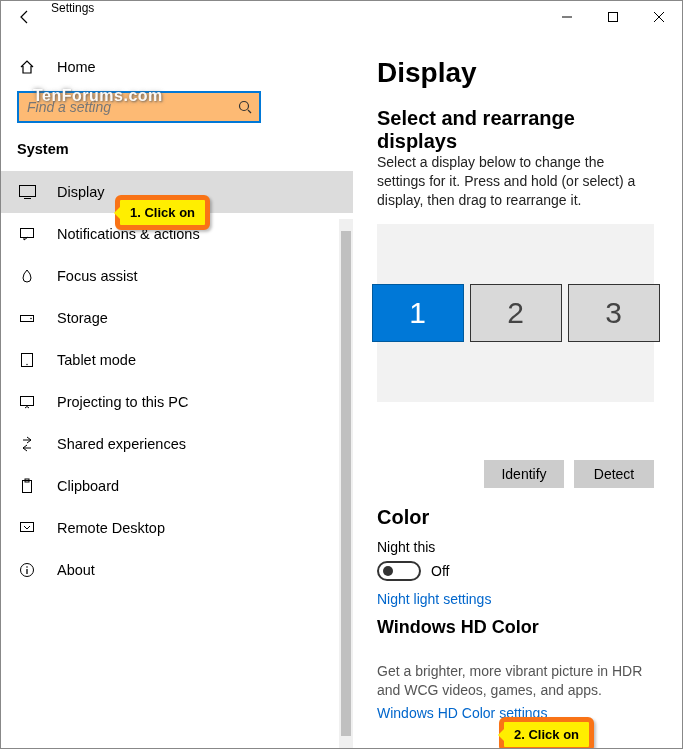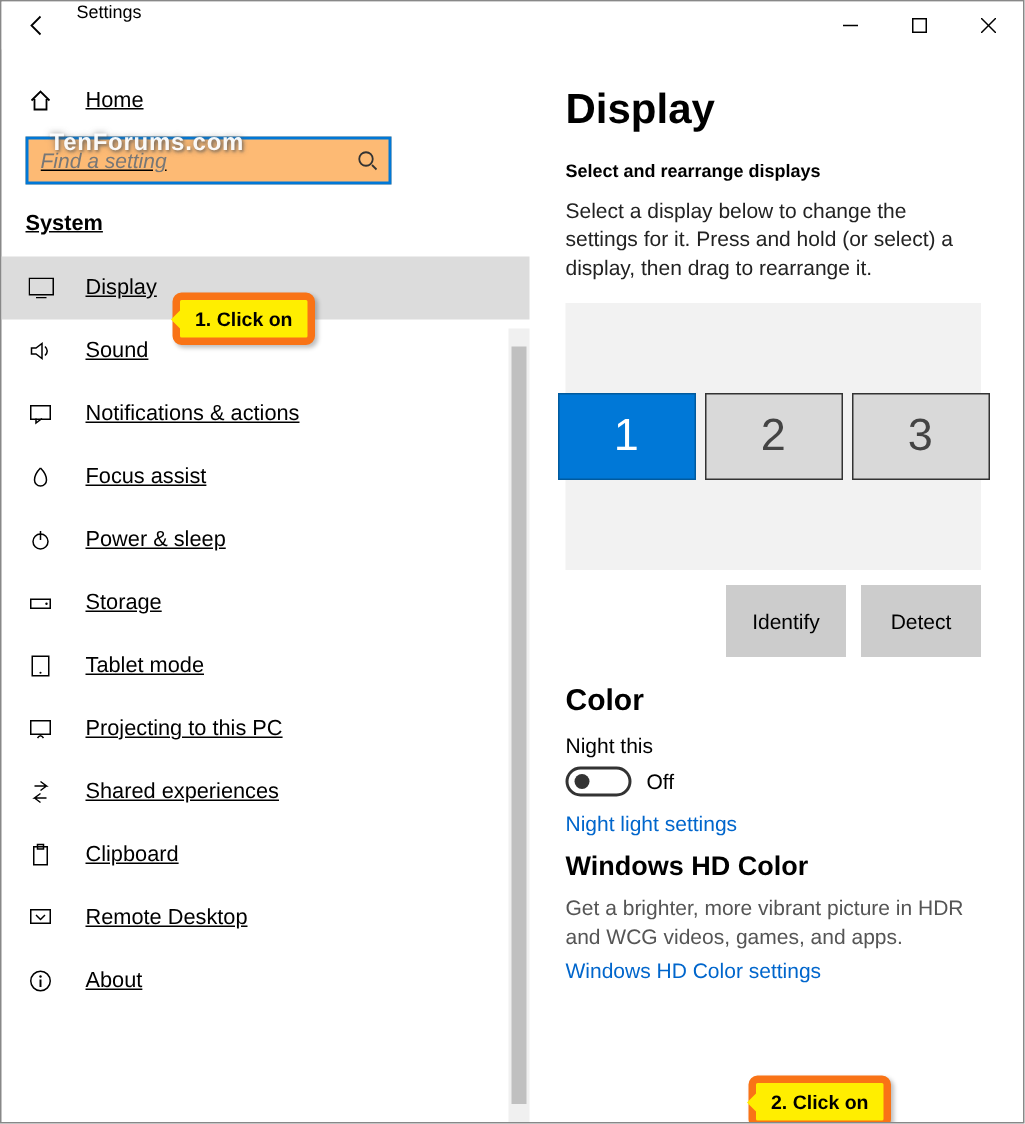--- a/index.html
+++ b/index.html
@@ -37,21 +37,20 @@
     cursor: pointer;
   }
   .content-wrapper {
     display: flex;
     height: calc(100% - 32px);
   }
   .sidebar {
     width: 352px;
     padding: 14px 0 0 0;
     position: relative;
-    text-decoration: underline;
   }
   .home-row {
     display: flex; align-items: center;
     height: 40px;
     padding: 0 16px;
     cursor: pointer;
     font-size: 14.5px;
   }
   .home-row .icon { width: 20px; margin-right: 20px; display:flex; align-items:center; justify-content:center;}
   .search-wrap {
@@ -106,33 +105,32 @@
     flex: 1;
     padding: 24px 28px 0 24px;
     overflow: hidden;
   }
   .main h1 {
     font-size: 28px;
     font-weight: 600;
     margin-bottom: 18px;
   }
   .main h2 {
-    font-size: 12px;
-    font-weight: 600;
-    margin-bottom: 10px;
+    font-size: 20px;
+    font-weight: 600;
   }
   .main h3 {
     font-size: 20px;
     font-weight: 600;
     margin: 18px 0 10px 0;
   }
   .main .subhead {
     font-size: 18px;
     font-weight: 600;
-    margin: 10px 0 8px 0;
+    margin: 10px 0 24px 0;
   }
   .main p.desc {
     font-size: 14px;
     color: #222;
     margin-bottom: 14px;
     line-height: 1.35;
   }
   .main p.muted {
     font-size: 14px;
     color: #555;
@@ -162,26 +160,27 @@
     background: #0078d7;
     color: #fff;
     border-color: #005a9e;
   }
   .btn-row {
     display: flex; justify-content: flex-end; gap: 10px;
     margin-bottom: 12px;
   }
   .btn {
     min-width: 80px;
-    height: 48px;
+    height: 28px;
     background: #ccc;
     border: none;
     font-size: 14px;
     cursor: pointer;
     padding: 0 14px;
+    margin-top: 48px;
   }
   .field-label { font-size: 14px; margin-bottom: 6px; }
   .toggle-row { display: flex; align-items: center; margin-bottom: 10px; }
   .toggle {
     width: 44px; height: 20px;
     border: 2px solid #333;
     border-radius: 10px;
     position: relative;
     cursor: pointer;
     background: #fff;
@@ -295,50 +294,33 @@
             <svg width="17" height="14" viewBox="0 0 17 14">
               <rect x="0.5" y="0.5" width="16" height="11" stroke="#000" fill="none"></rect>
               <line x1="5" y1="13.5" x2="12" y2="13.5" stroke="#000"></line>
             </svg>
           </span>
         <span>Display</span>
       </div>
       <div class="nav-item">
         <span class="icon">
             <svg width="16" height="16" viewBox="0 0 16 16">
-              <path d="M2 6 H5 L9 3 V13 L5 10 H2 Z M11 5 Q14 8 11 11" stroke="#000" fill="none"></path>
-            </svg>
-          </span>
-        <span>Sound</span>
-      </div>
-      <div class="nav-item">
-        <span class="icon">
-            <svg width="16" height="16" viewBox="0 0 16 16">
               <rect x="1.5" y="2.5" width="13" height="9" stroke="#000" fill="none"></rect>
               <path d="M5 11 L5 14 L9 11" stroke="#000" fill="none"></path>
             </svg>
           </span>
         <span>Notifications &amp; actions</span>
       </div>
       <div class="nav-item">
         <span class="icon">
             <svg width="16" height="16" viewBox="0 0 16 16">
               <path d="M8 2 Q4 6 4 10 A4 4 0 0 0 12 10 Q12 6 8 2" stroke="#000" fill="none"></path>
             </svg>
           </span>
         <span>Focus assist</span>
-      </div>
-      <div class="nav-item">
-        <span class="icon">
-            <svg width="16" height="16" viewBox="0 0 16 16">
-              <circle cx="8" cy="9" r="5" stroke="#000" fill="none"></circle>
-              <line x1="8" y1="2" x2="8" y2="8" stroke="#000"></line>
-            </svg>
-          </span>
-        <span>Power &amp; sleep</span>
       </div>
       <div class="nav-item">
         <span class="icon">
             <svg width="16" height="16" viewBox="0 0 16 16">
               <rect x="1.5" y="5.5" width="13" height="6" stroke="#000" fill="none"></rect>
               <circle cx="12" cy="8.5" r="0.8" fill="#000"></circle>
             </svg>
           </span>
         <span>Storage</span>
       </div>

